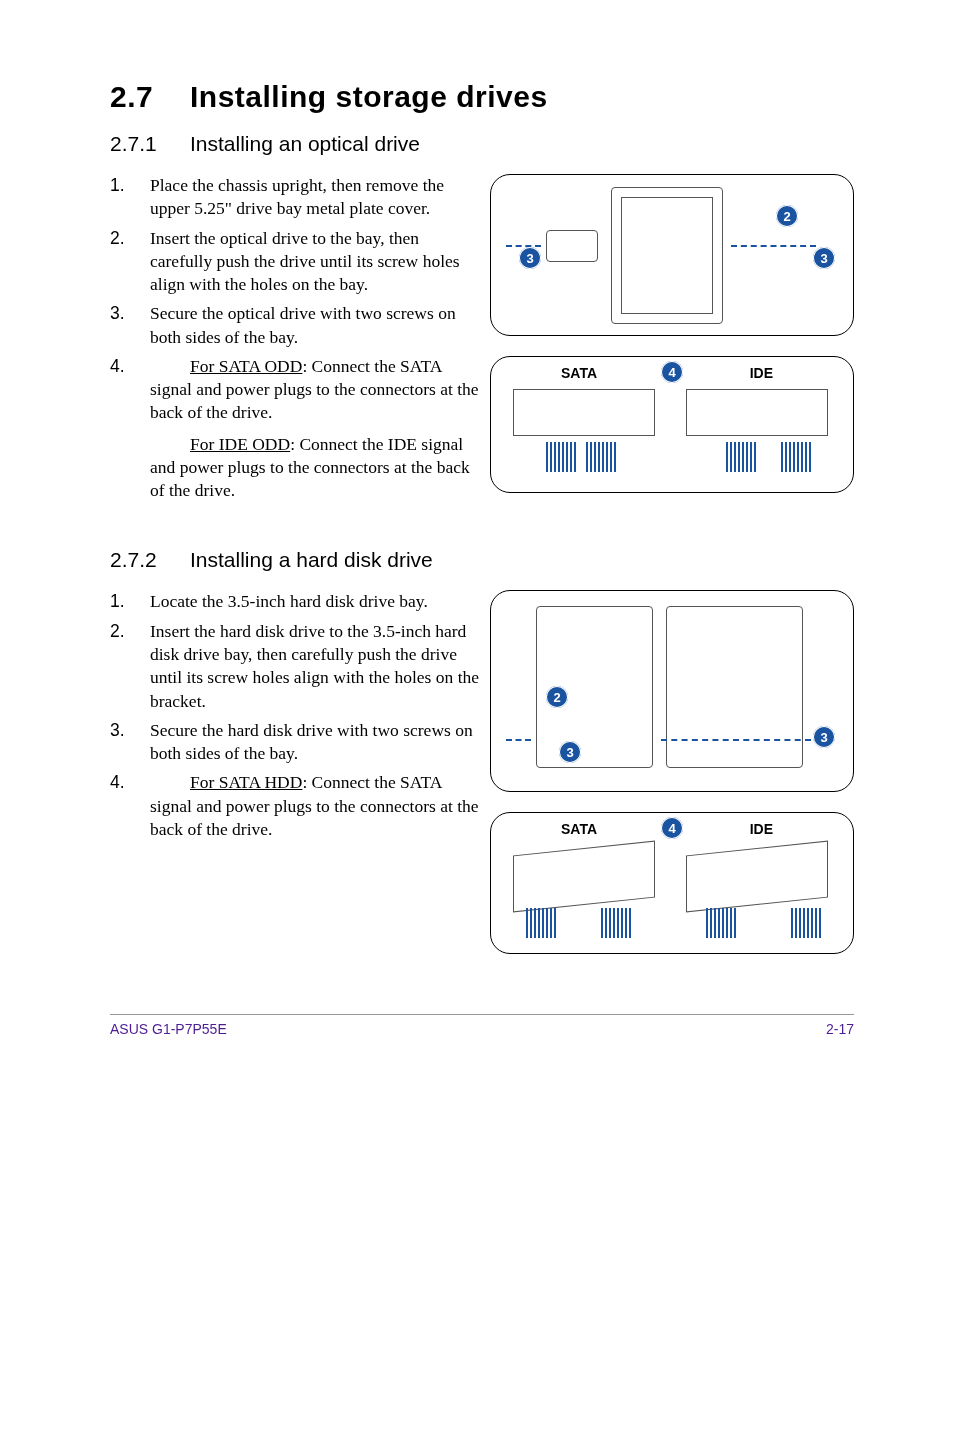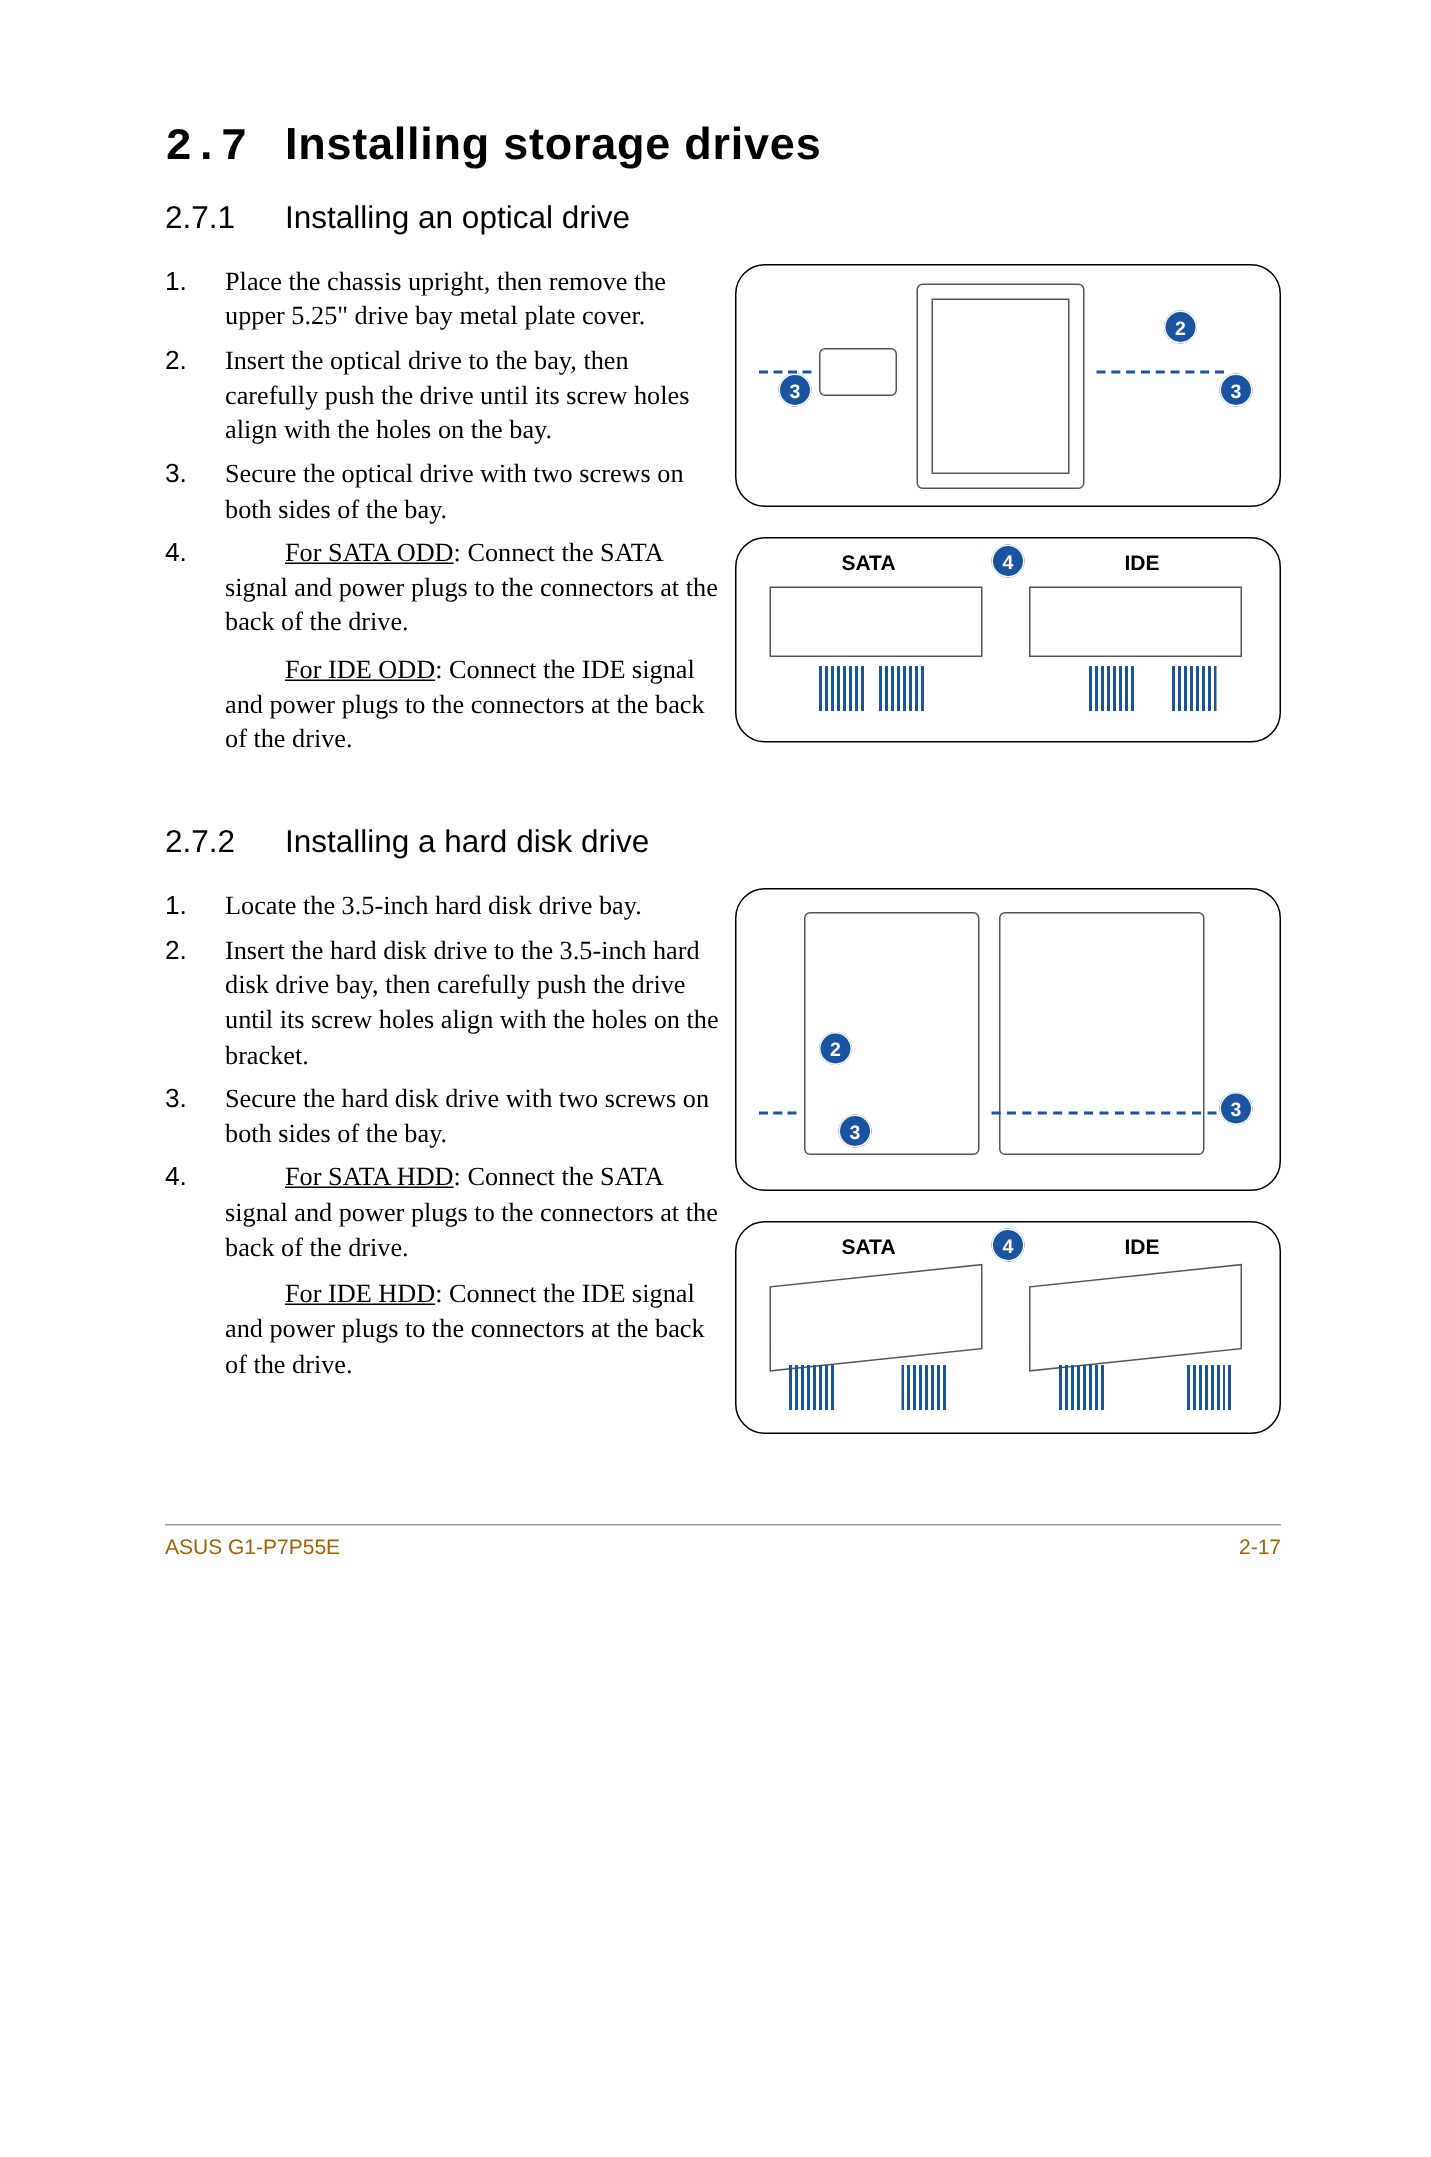--- a/index.html
+++ b/index.html
@@ -18,21 +18,20 @@
   }
   h1.section-title {
     font-size: 30px;
     font-weight: bold;
     margin: 0 0 18px 0;
     letter-spacing: 0.5px;
   }
   h1.section-title .num {
     display: inline-block;
     width: 80px;
-    font-family: Liberation Mono, monospace;
   }
   h2.subsection {
     font-size: 21px;
     font-weight: normal;
     margin: 0 0 18px 0;
   }
   h2.subsection .num {
     display: inline-block;
     width: 80px;
   }
@@ -100,21 +99,21 @@
     font-size: 14px;
     font-weight: bold;
   }
   .footer {
     border-top: 1px solid #999;
     padding-top: 6px;
     margin-top: 60px;
     display:flex;
     justify-content: space-between;
     font-size: 14px;
-    color:#a16207;
+    color:#4c1d95;
   }
 
   
   .machine {
     position:absolute;
     border:1px solid #555;
   }
   .arrow-dash {
     position:absolute;
     border-top:2px dashed #1a53a0;
@@ -205,23 +204,20 @@
             <span class="t">Insert the hard disk drive to the 3.5-inch hard disk drive bay, then carefully push the drive until its screw holes align with the holes on the bracket.</span>
           </li>
         <li>
             <span class="n">3.</span>
             <span class="t">Secure the hard disk drive with two screws on both sides of the bay.</span>
           </li>
         <li>
             <span class="n">4.</span>
           <span class="t">
             <span class="u">For SATA HDD</span><span>: Connect the SATA signal and power plugs to the connectors at the back of the drive.</span>
-            <div class="subpara">
-              <span class="u">For IDE HDD</span><span>: Connect the IDE signal and power plugs to the connectors at the back of the drive.</span>
-            </div>
           </span>
         </li>
       </ol>
     </div>
     <div class="fig-col">
       <div class="figure fig-c">
         <div class="machine" style="left:45px; top:15px; width:115px; height:160px; border-radius:4px;"></div>
         <div class="machine" style="left:175px; top:15px; width:135px; height:160px; border-radius:4px;"></div>
         <div class="arrow-dash" style="left:15px; top:148px; width:25px;"></div>
         <div class="arrow-dash" style="left:170px; top:148px; width:150px;"></div>

